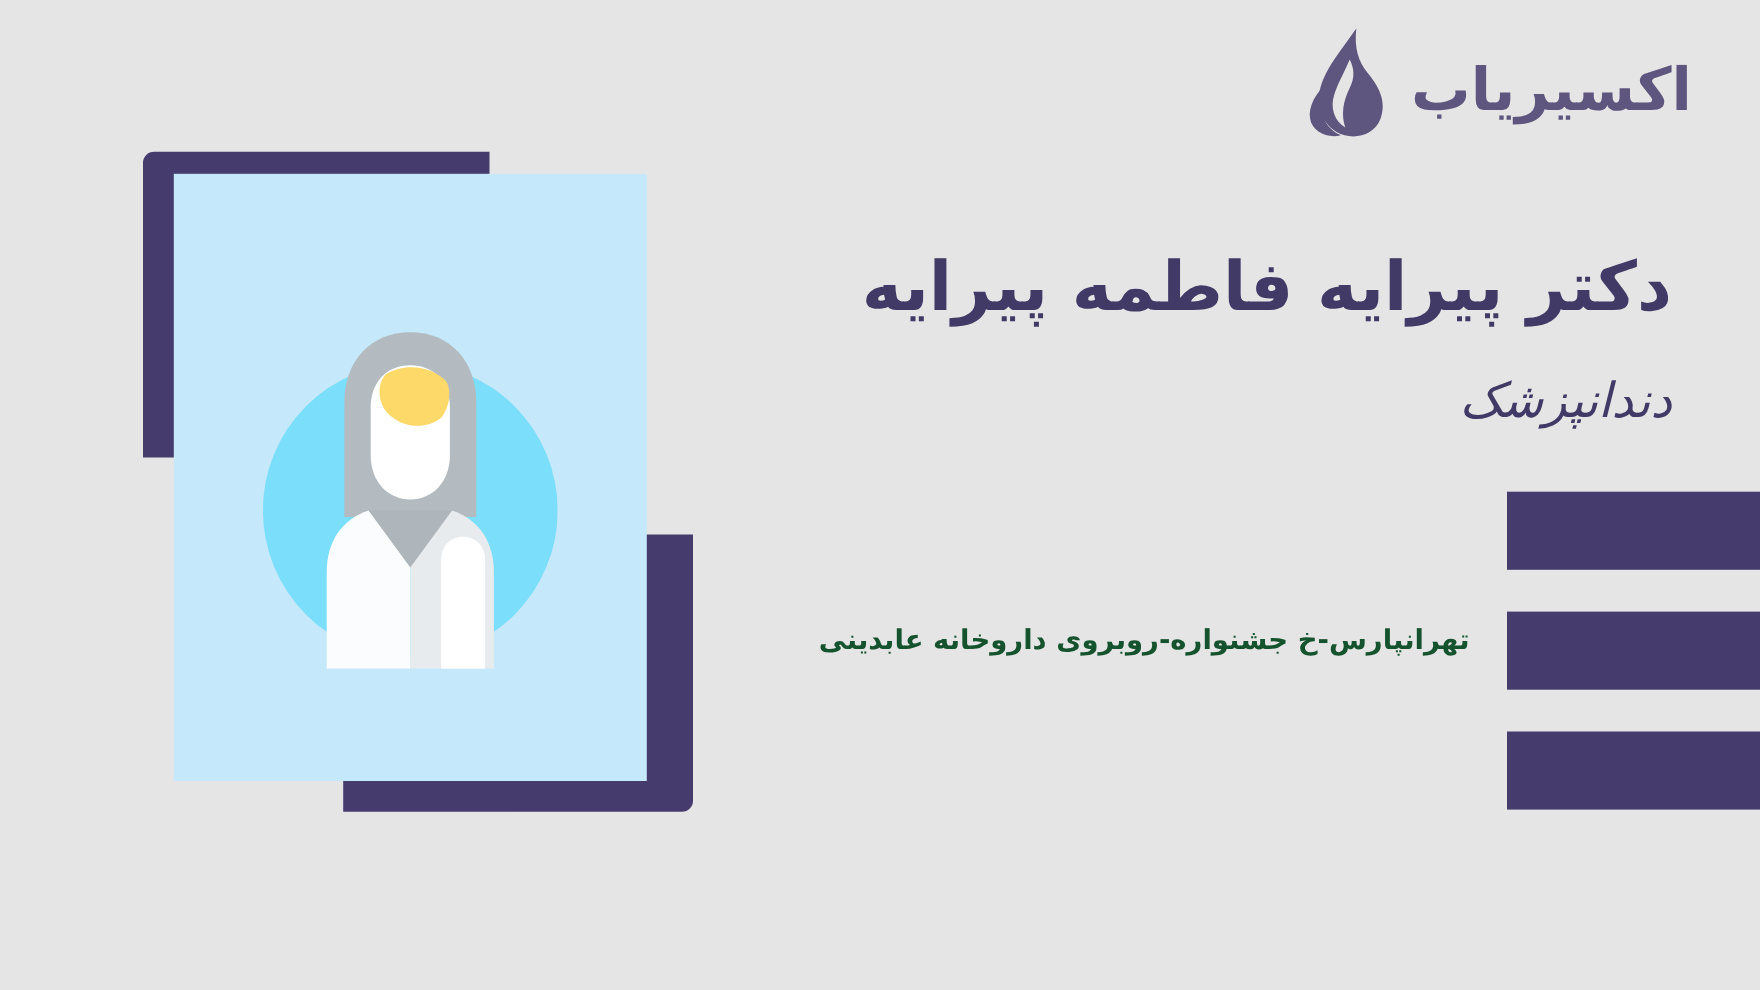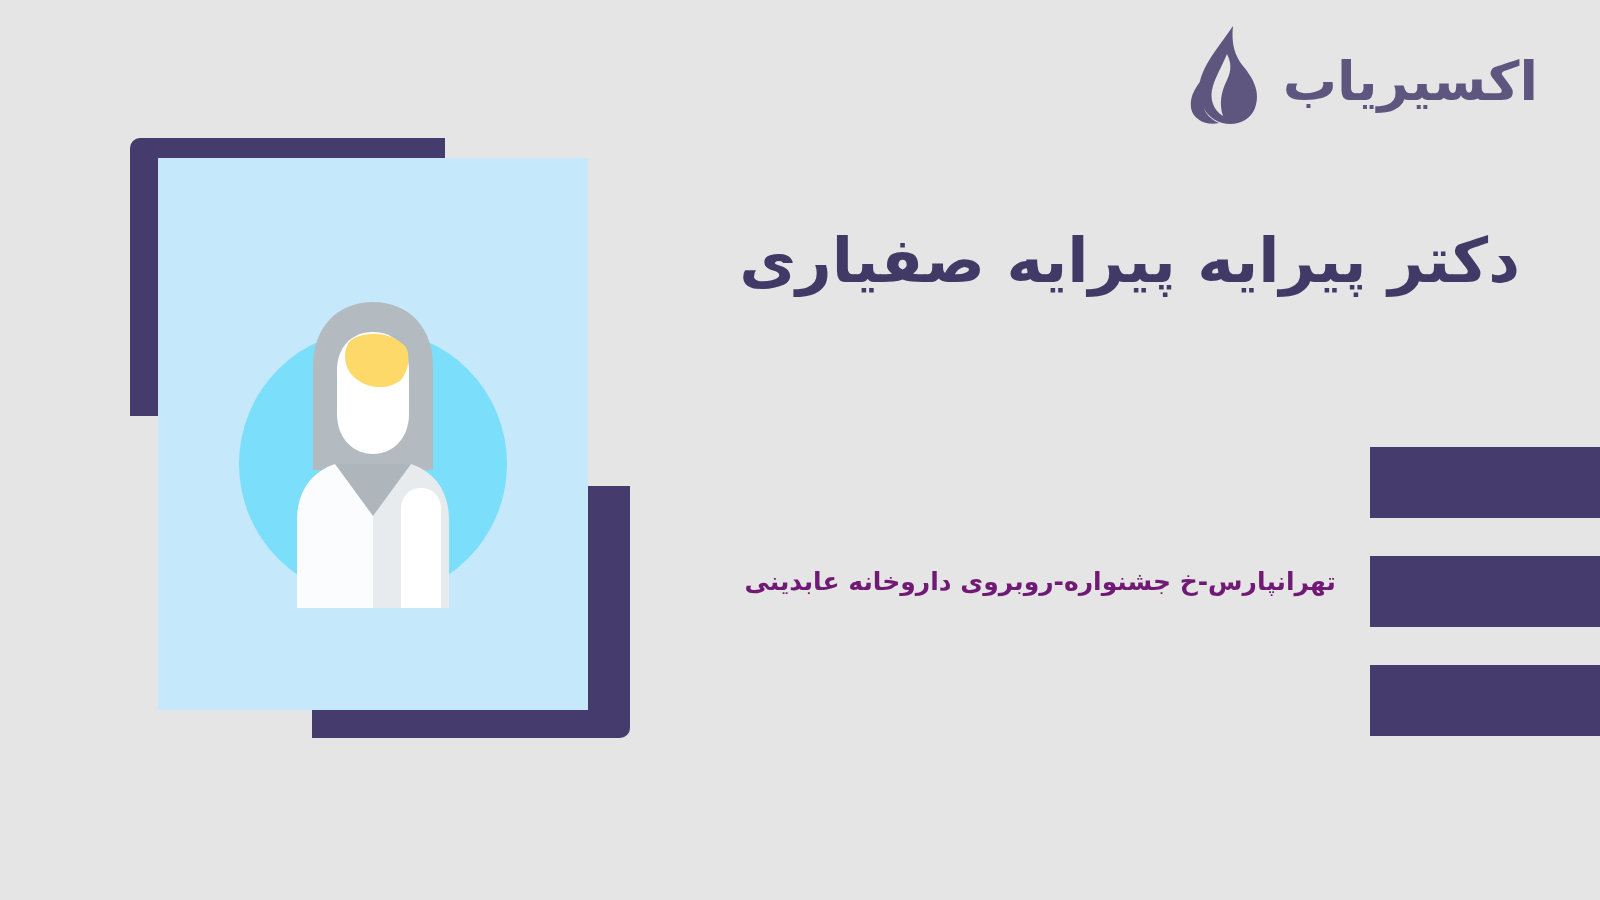--- a/index.html
+++ b/index.html
@@ -115,21 +115,21 @@
     font-family: "DejaVu Serif", "Liberation Serif", serif;
     line-height: 1.3;
     direction: rtl;
   }
   #doctor-address {
     position: absolute;
     right: 264px;
     top: 564px;
     width: 760px;
     text-align: right;
-    color: #701a75;
+    color: #14532d;
     font-size: 25px;
     font-weight: 700;
     line-height: 1.4;
     direction: rtl;
   }
 
   
   .deco-bar {
     position: absolute;
     right: 0;
@@ -175,22 +175,23 @@
 
         <path d="M172 176 C196 184 210 204 210 232 L210 320 L134 320 L134 212 Z" fill="#E7EBEE"></path>
 
         <path d="M96 176 L172 176 L134 228 Z" fill="#AEB6BC"></path>
 
         <path d="M182 200 C170 200 162 209 162 221 L162 320 L202 320 L202 221 C202 209 194 200 182 200 Z" fill="#FFFFFF"></path>
       </svg>
     </div>
   </div>
 
-  <div id="doctor-name">دکتر پیرایه پیرایه صفیاری</div>
+  <div id="doctor-name">دکتر پیرایه فاطمه پیرایه</div>
 
+  <div id="doctor-specialty">دندانپزشک</div>
 
   <div id="doctor-address">تهرانپارس-خ جشنواره-روبروی داروخانه عابدینی</div>
 
   <div class="deco-bar" id="deco-bar-1"></div>
   <div class="deco-bar" id="deco-bar-2"></div>
   <div class="deco-bar" id="deco-bar-3"></div>
 
 </div>
 
 </body></html>

